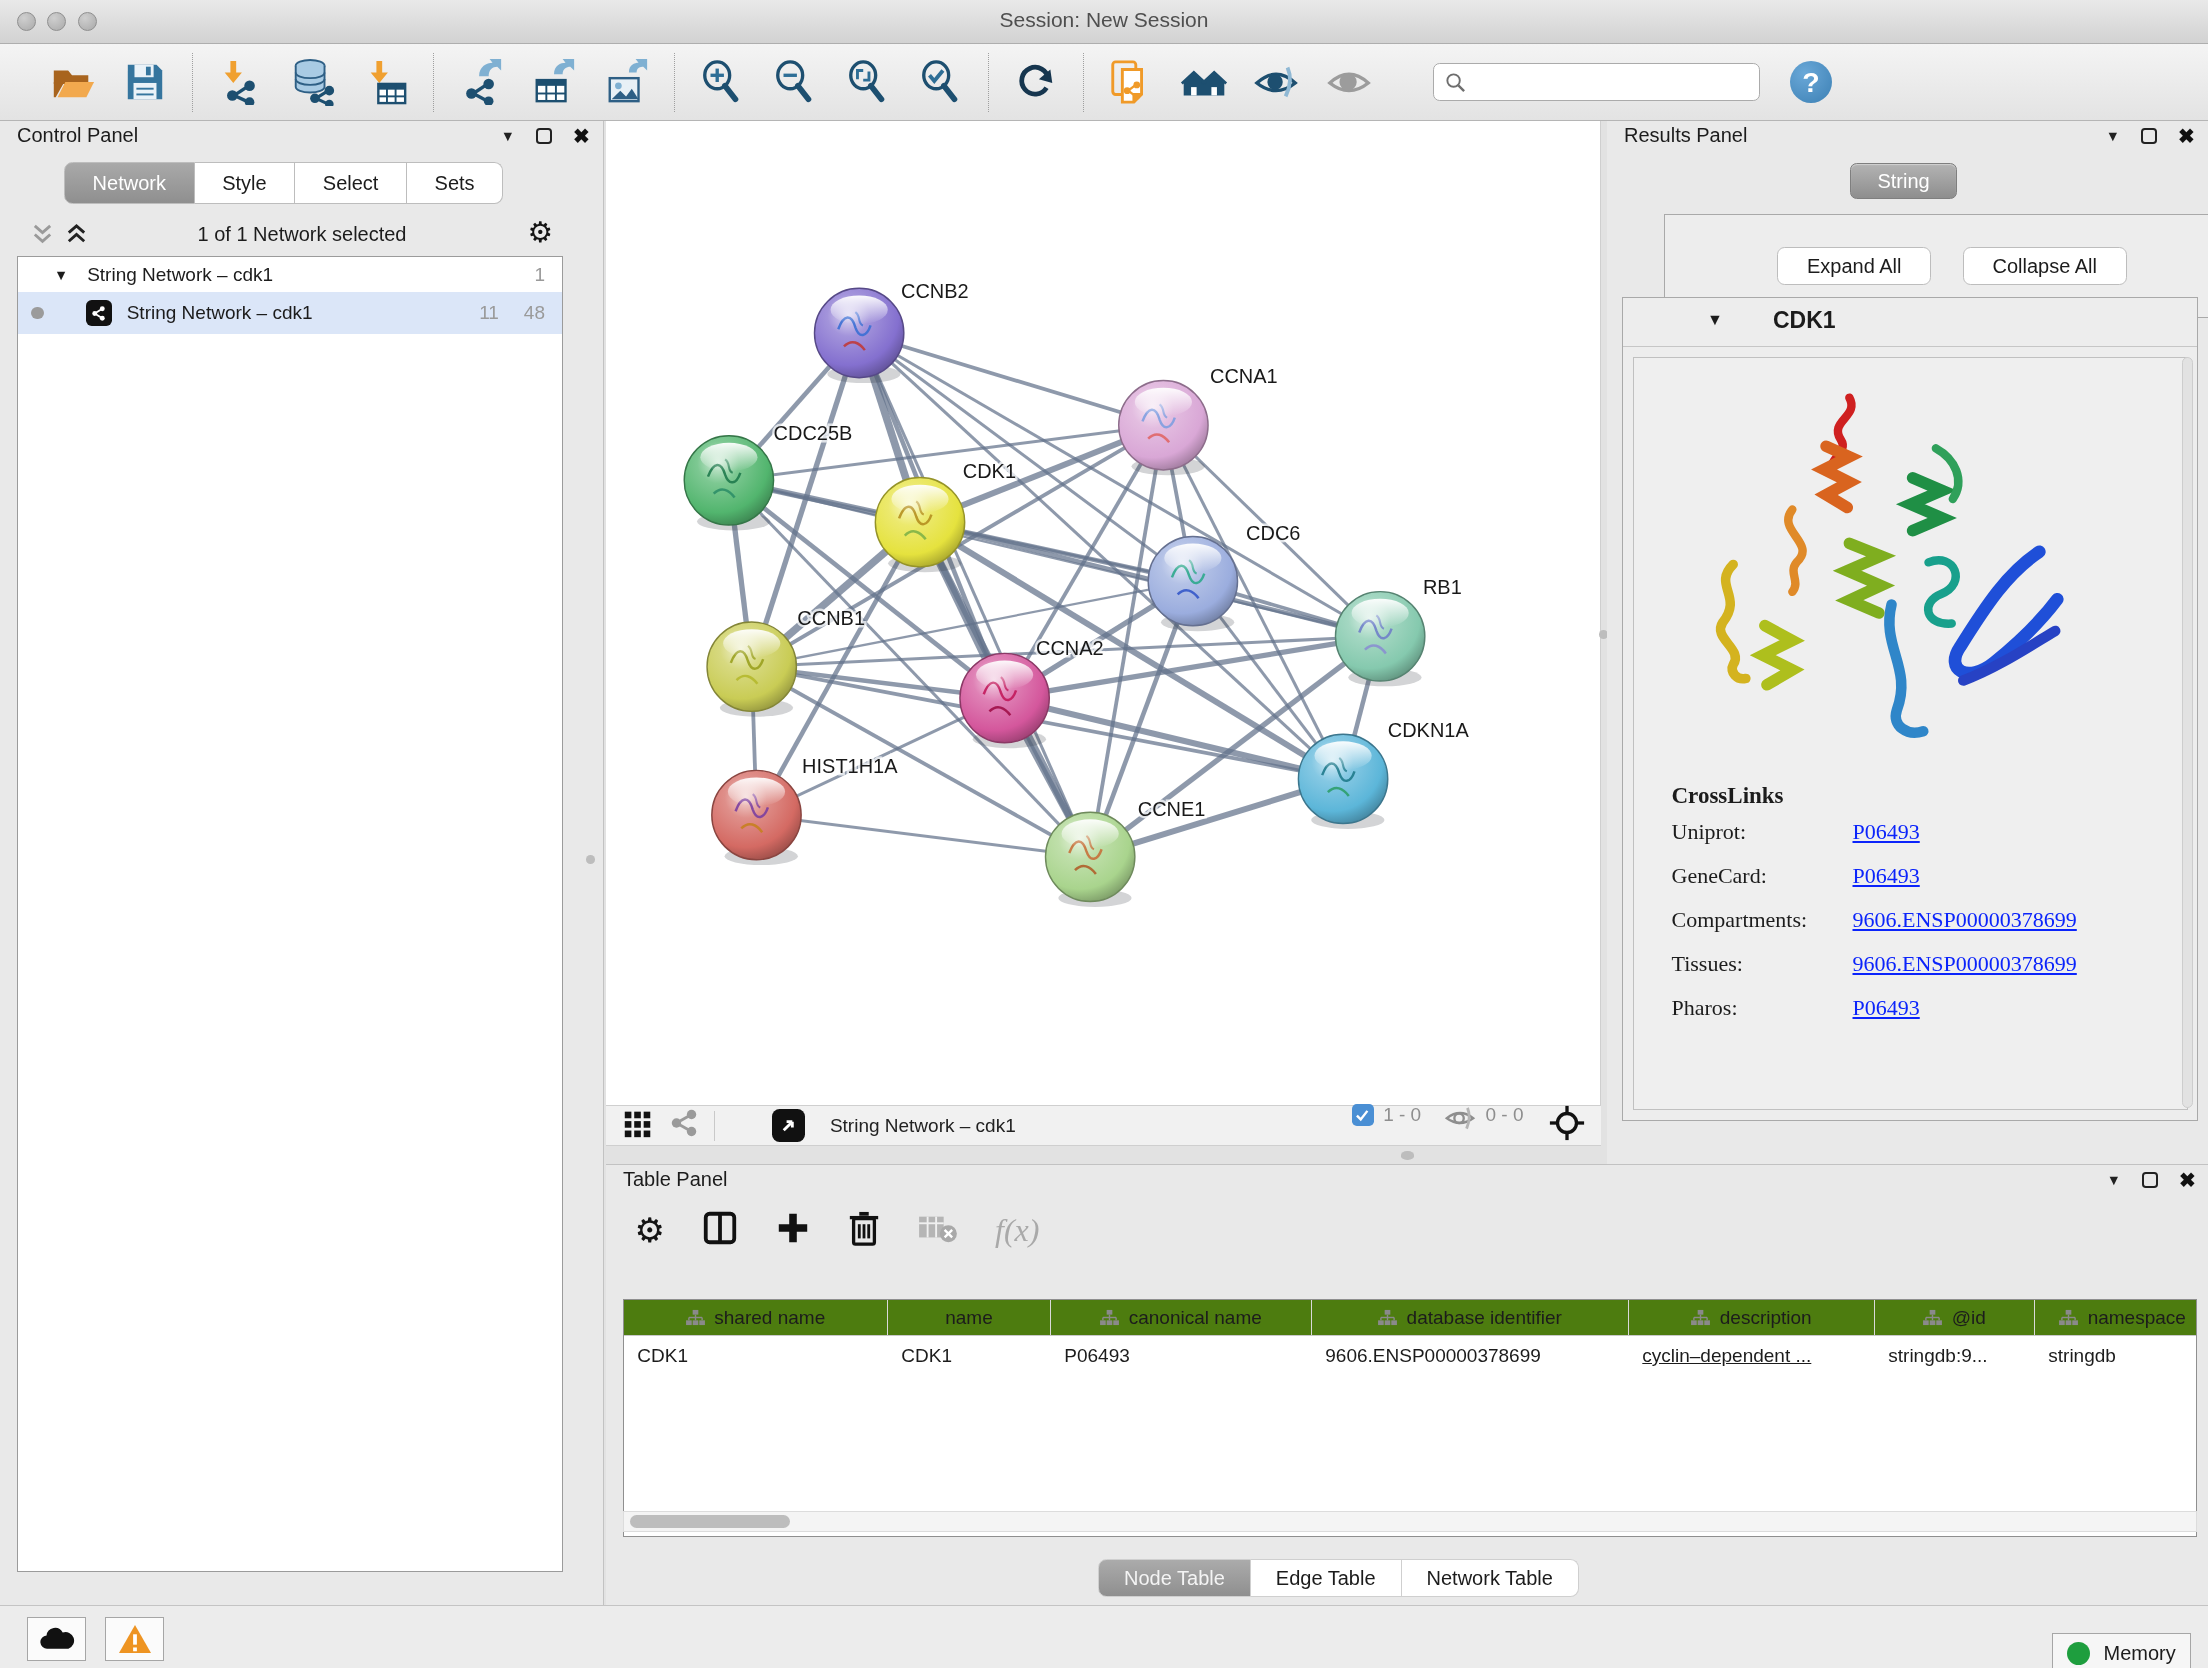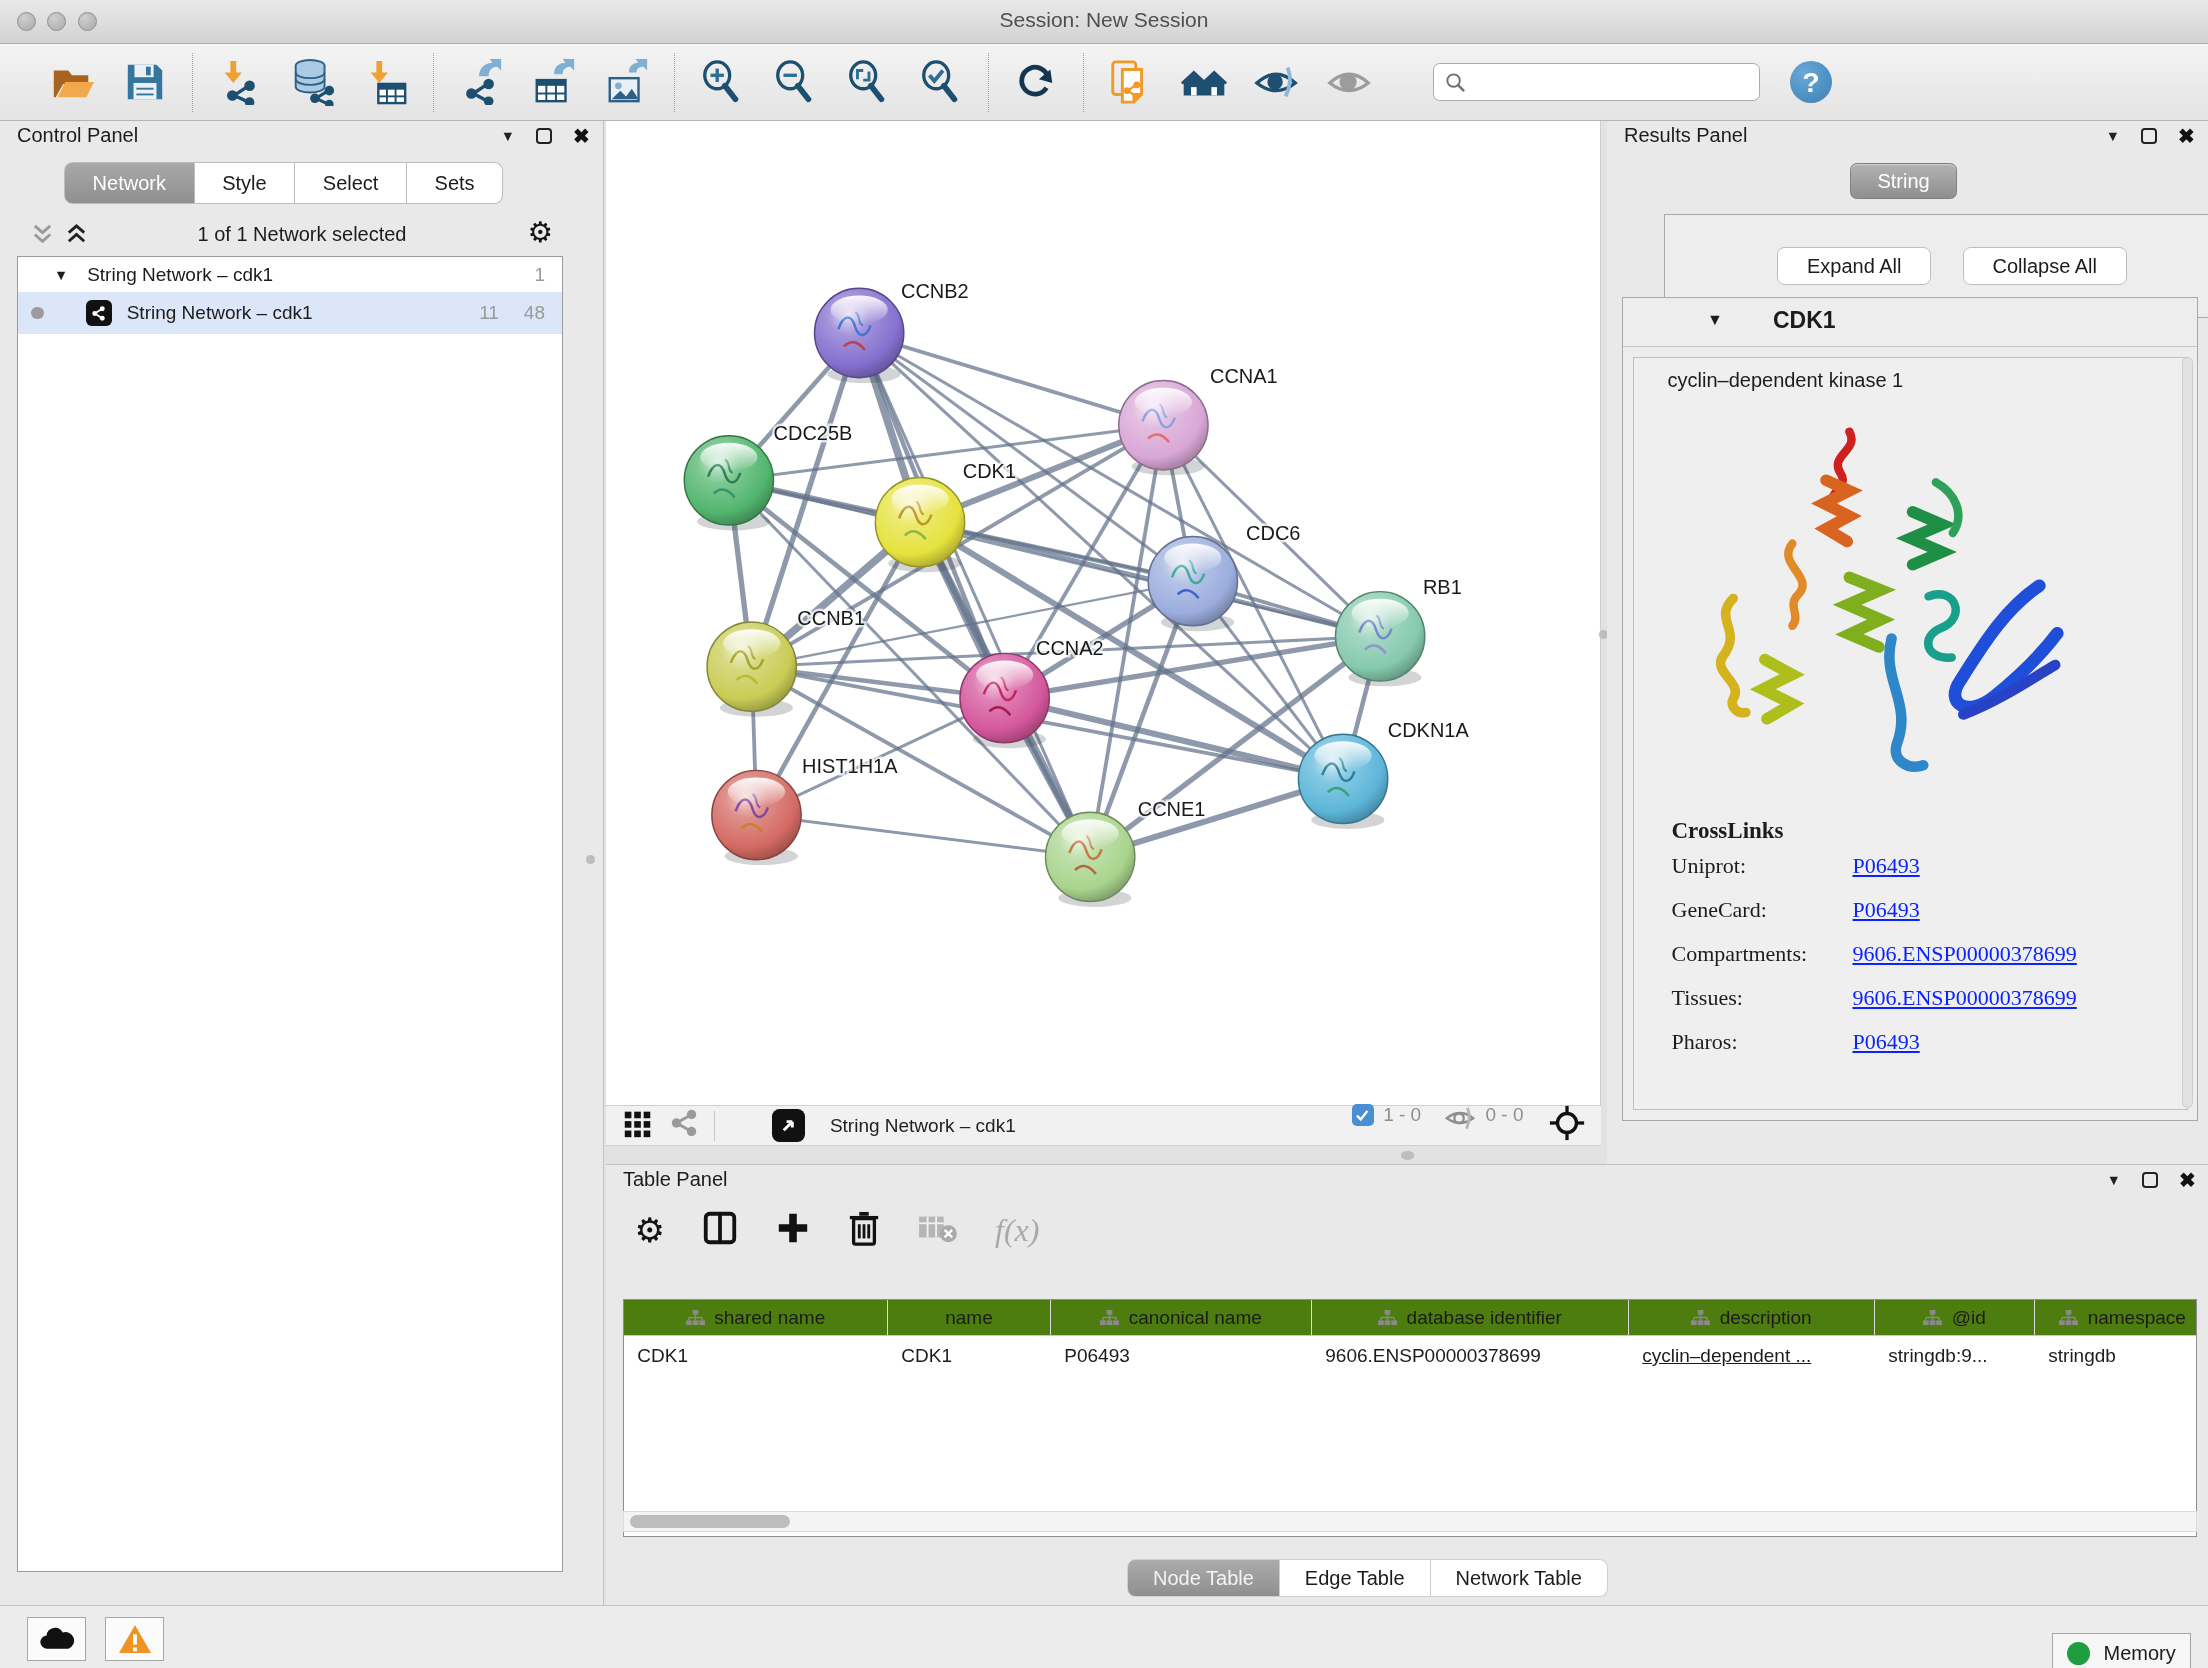--- a/index.html
+++ b/index.html
@@ -116,21 +116,21 @@
     background:#fff; border:1.9px solid #8f8f8f; overflow:hidden; }
   .tp-headrow { display:flex; height:36px; background:#4d7c0f; border-bottom:1.9px solid #c9c9c9; }
   .tp-col { display:flex; align-items:center; justify-content:center; gap:9.5px;
     border-right:1px solid #d9d9d9; font-size:19px; flex:0 0 auto; }
   .tp-datarow { display:flex; height:40px; align-items:center; }
   .tp-cell { padding-left:13.3px; font-size:19px; flex:0 0 auto; white-space:nowrap; overflow:hidden; }
   .tp-scrollbar { position:absolute; left:17px; top:346px; width:1574px; height:21px;
     background:#f4f4f4; border:1px solid #dcdcdc; }
   .tp-thumb { position:absolute; left:5.7px; top:2.9px; width:160px; height:13.3px;
     background:#bdbdbd; border-radius:6.7px; }
-  .tp-tabs { position:absolute; left:521px; top:394px; display:flex; }
+  .tp-tabs { position:absolute; left:492px; top:394px; display:flex; }
   .tp-tab { height:38px; line-height:36px; padding:0 25px; background:#fff;
     border:1px solid #cfcfcf; border-left:none; font-size:20px; }
   .tp-tab:first-child { border-left:1px solid #cfcfcf; border-radius:8.6px 0 0 8.6px; }
   .tp-tab:last-child { border-radius:0 8.6px 8.6px 0; }
   .tp-tab.active { background:linear-gradient(#ababab,#8f8f8f); color:#f4f4f4; }
 
   
   .statusbar { position:absolute; left:0; top:1605px; width:2208px; height:63px;
     background:#ececec; border-top:1px solid #c4c4c4; }
   .sb-btn { position:absolute; top:10.5px; width:59px; height:44px; background:#fbfbfb;
@@ -693,21 +693,20 @@
       <div class="rp-box1">
         <div class="rp-btn">Expand All</div>
         <div class="rp-btn">Collapse All</div>
       </div>
       <div class="rp-box2">
         <div class="rp-genehead">
           <span class="tri">▼</span>
           <span class="gname">CDK1</span>
         </div>
         <div class="rp-content">
-          <div class="rp-desc">cyclin–dependent kinase 1</div>
           <svg width="380" height="380" viewBox="0 0 360 360" style="margin:27px 0 0 57px">
             <g fill="none" stroke-linecap="round">
               <path d="M150 12 C160 30 130 34 142 52 C150 64 128 70 134 84" stroke="#cf2020" stroke-width="8"></path>
               <path d="M128 58 l22 10 l-24 12 l24 12 l-22 12 l20 12" stroke="#d9641f" stroke-width="11"></path>
               <path d="M96 118 C80 138 120 150 100 168 C92 178 104 186 96 196" stroke="#e08a28" stroke-width="8"></path>
               <path d="M40 170 C20 190 50 200 30 225 C20 240 50 250 40 265 C36 272 44 280 52 278" stroke="#d4b31f" stroke-width="9"></path>
               <path d="M70 228 l26 14 l-28 14 l28 14 l-24 14" stroke="#aebf1d" stroke-width="11"></path>
               <path d="M150 150 l30 12 l-32 14 l32 14 l-30 14 l28 12" stroke="#7fae1f" stroke-width="11"></path>
               <path d="M210 88 l28 12 l-30 13 l30 13 l-28 12" stroke="#1f8f45" stroke-width="11"></path>
               <path d="M232 60 C250 70 260 90 248 108" stroke="#2fa05a" stroke-width="8"></path>

